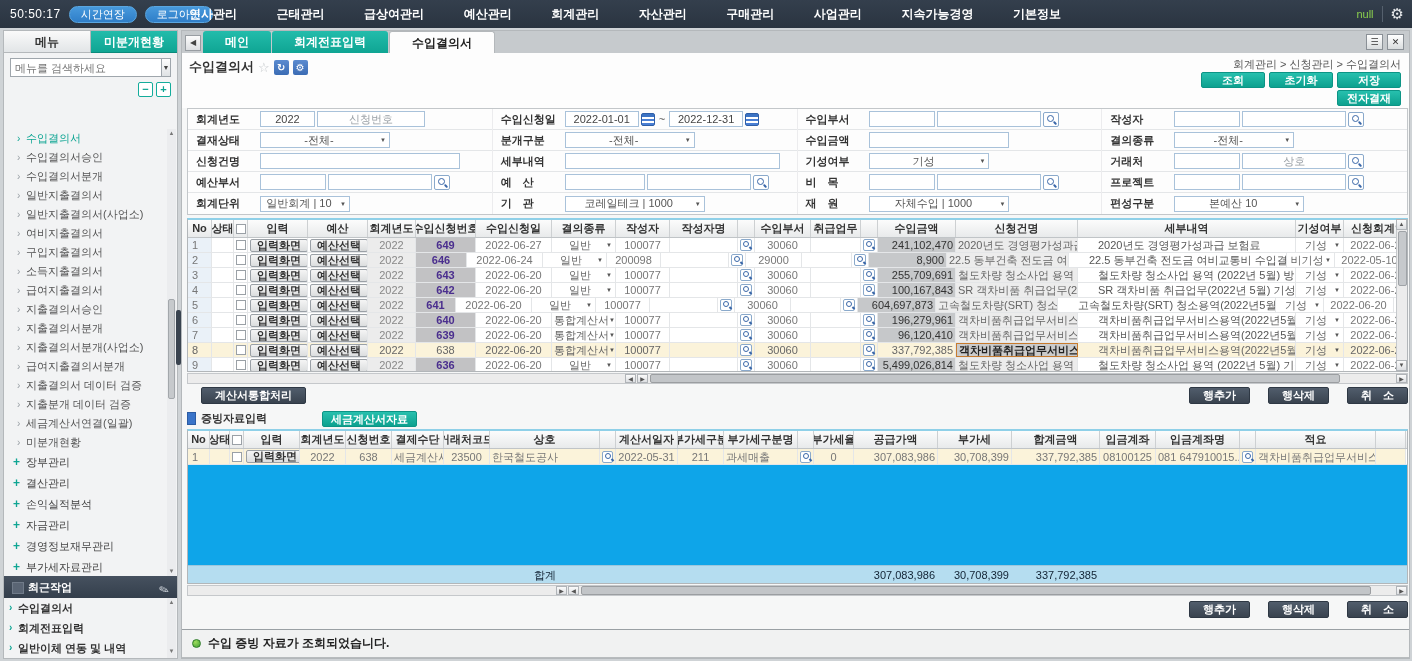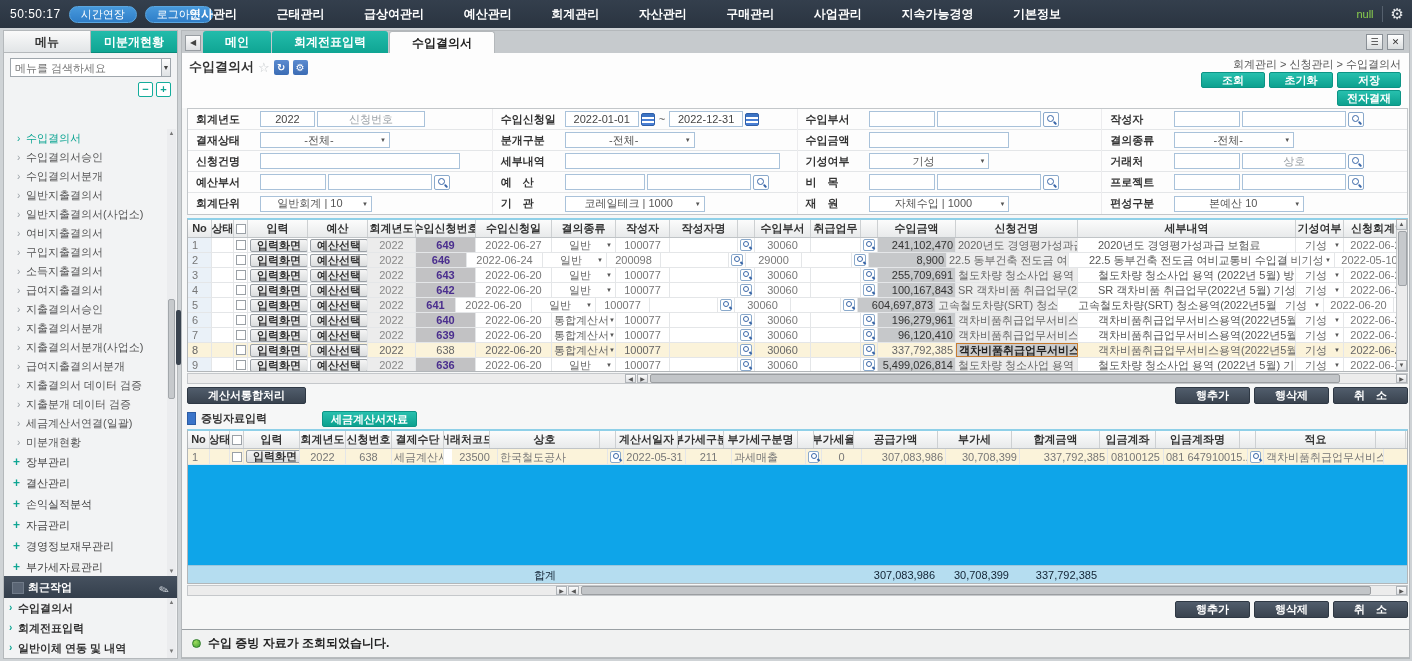--- a/index.html
+++ b/index.html
@@ -119,21 +119,21 @@
   .gvsb .arr{position:absolute;right:0;width:11px;height:11px;background:linear-gradient(#fbfbfb,#dddfe2);border:1px solid #b0b4b8;color:#555;font-size:6px;line-height:9px;text-align:center;cursor:pointer;}
   .gvsb .thumb{position:absolute;left:1px;width:9px;background:#c6c9cc;border:1px solid #9fa3a7;border-radius:2px;}
 
   
   .hscroll{position:absolute;height:11px;background:#ececec;border:1px solid #c5c8cb;}
   .hs-arrow{position:absolute;top:0;width:11px;height:9px;background:linear-gradient(#fbfbfb,#dddfe2);border:1px solid #b0b4b8;color:#555;font-size:6px;line-height:8px;text-align:center;cursor:pointer;}
   .hs-thumb{position:absolute;top:0;height:9px;background:#c2c5c8;border:1px solid #9b9ea1;border-radius:2px;cursor:pointer;}
 
   
   .midrow{position:absolute;left:5px;top:356px;width:1221px;height:18px;}
-  .darkbtn{height:17px;padding:0 20px;border:1px solid #2e3844;border-radius:2px;background:linear-gradient(#515d6c,#39434f);color:#fff;font-weight:bold;font-size:11px;line-height:15px;cursor:pointer;font-family:inherit;}
+  .darkbtn{height:17px;padding:0 13px;border:1px solid #2e3844;border-radius:2px;background:linear-gradient(#515d6c,#39434f);color:#fff;font-weight:bold;font-size:11px;line-height:15px;cursor:pointer;font-family:inherit;margin-left:14px;}
   .mid-right{position:absolute;right:0;top:0;display:flex;gap:4px;}
   .evidrow{position:absolute;left:5px;top:378px;width:1221px;height:19px;display:flex;align-items:center;}
   .evid-ic{width:9px;height:13px;background:#3a74c9;border:1px solid #2c5ca3;margin-right:5px;}
   .evid-label{font-weight:bold;color:#333;}
   .btnrow2{position:absolute;left:5px;top:570px;width:1221px;height:18px;}
   .statusbar{position:absolute;left:0;right:0;top:598px;height:29px;background:#f1f2f2;border-top:1px solid #9aa0a4;border-bottom:1px solid #b8bcbe;display:flex;align-items:center;}
   .status-dot{width:9px;height:9px;border-radius:50%;background:radial-gradient(circle at 35% 30%,#9fdd5e,#3f9e33);border:1px solid #2e7d28;margin:0 7px 0 10px;}
   .status-msg{font-weight:bold;color:#222;font-size:12px;}
 </style>
 </head>
@@ -354,21 +354,21 @@
         <span class="flabel">프로젝트</span>
         <span class="ffield">
           <input class="inp" style="width: 66px;">
           <input class="inp" style="width: 104px;">
           <span class="magbtn"></span>
         </span>
       </div>
       <div class="frow">
         <span class="flabel">회계단위</span>
         <span class="ffield">
-          <span class="fsel" style="width:112px">
+          <span class="fsel" style="width:90px">
               <span class="tx">일반회계 | 10</span>
               <span class="ar">▼</span>
             </span>
         </span>
         <span class="flabel">기　관</span>
         <span class="ffield">
           <span class="fsel" style="width:140px">
               <span class="tx">코레일테크 | 1000</span>
               <span class="ar">▼</span>
             </span>
@@ -855,21 +855,21 @@
           <div class="g-cell c-center" style="width: 20px; background: rgb(251, 243, 218);"></div>
           <div class="g-cell " style="width: 14px; background: rgb(251, 243, 218);">
             <span class="gchk"></span>
           </div>
           <div class="g-cell " style="width: 56px; background: rgb(251, 243, 218);">
             <span class="gbtn">입력화면</span>
           </div>
           <div class="g-cell c-center" style="width: 46px; background: rgb(251, 243, 218);">2022</div>
           <div class="g-cell c-center" style="width: 46px; background: rgb(251, 243, 218);">638</div>
           <div class="g-cell c-left" style="width: 52px; background: rgb(251, 243, 218);">세금계산서/...</div>
-          <div class="g-cell c-center" style="width: 46px; background: rgb(251, 243, 218); margin-left: 8px;">23500</div>
+          <div class="g-cell c-center" style="width: 46px; background: rgb(251, 243, 218);">23500</div>
           <div class="g-cell c-left" style="width: 110px; background: rgb(251, 243, 218);">한국철도공사</div>
           <div class="g-cell " style="width: 16px; background: rgb(251, 243, 218);">
             <span class="gmag"></span>
           </div>
           <div class="g-cell c-center" style="width: 62px; background: rgb(251, 243, 218);">2022-05-31</div>
           <div class="g-cell c-center" style="width: 46px; background: rgb(251, 243, 218);">211</div>
           <div class="g-cell c-left" style="width: 74px; background: rgb(251, 243, 218);">과세매출</div>
           <div class="g-cell " style="width: 16px; background: rgb(251, 243, 218);">
             <span class="gmag"></span>
           </div>

